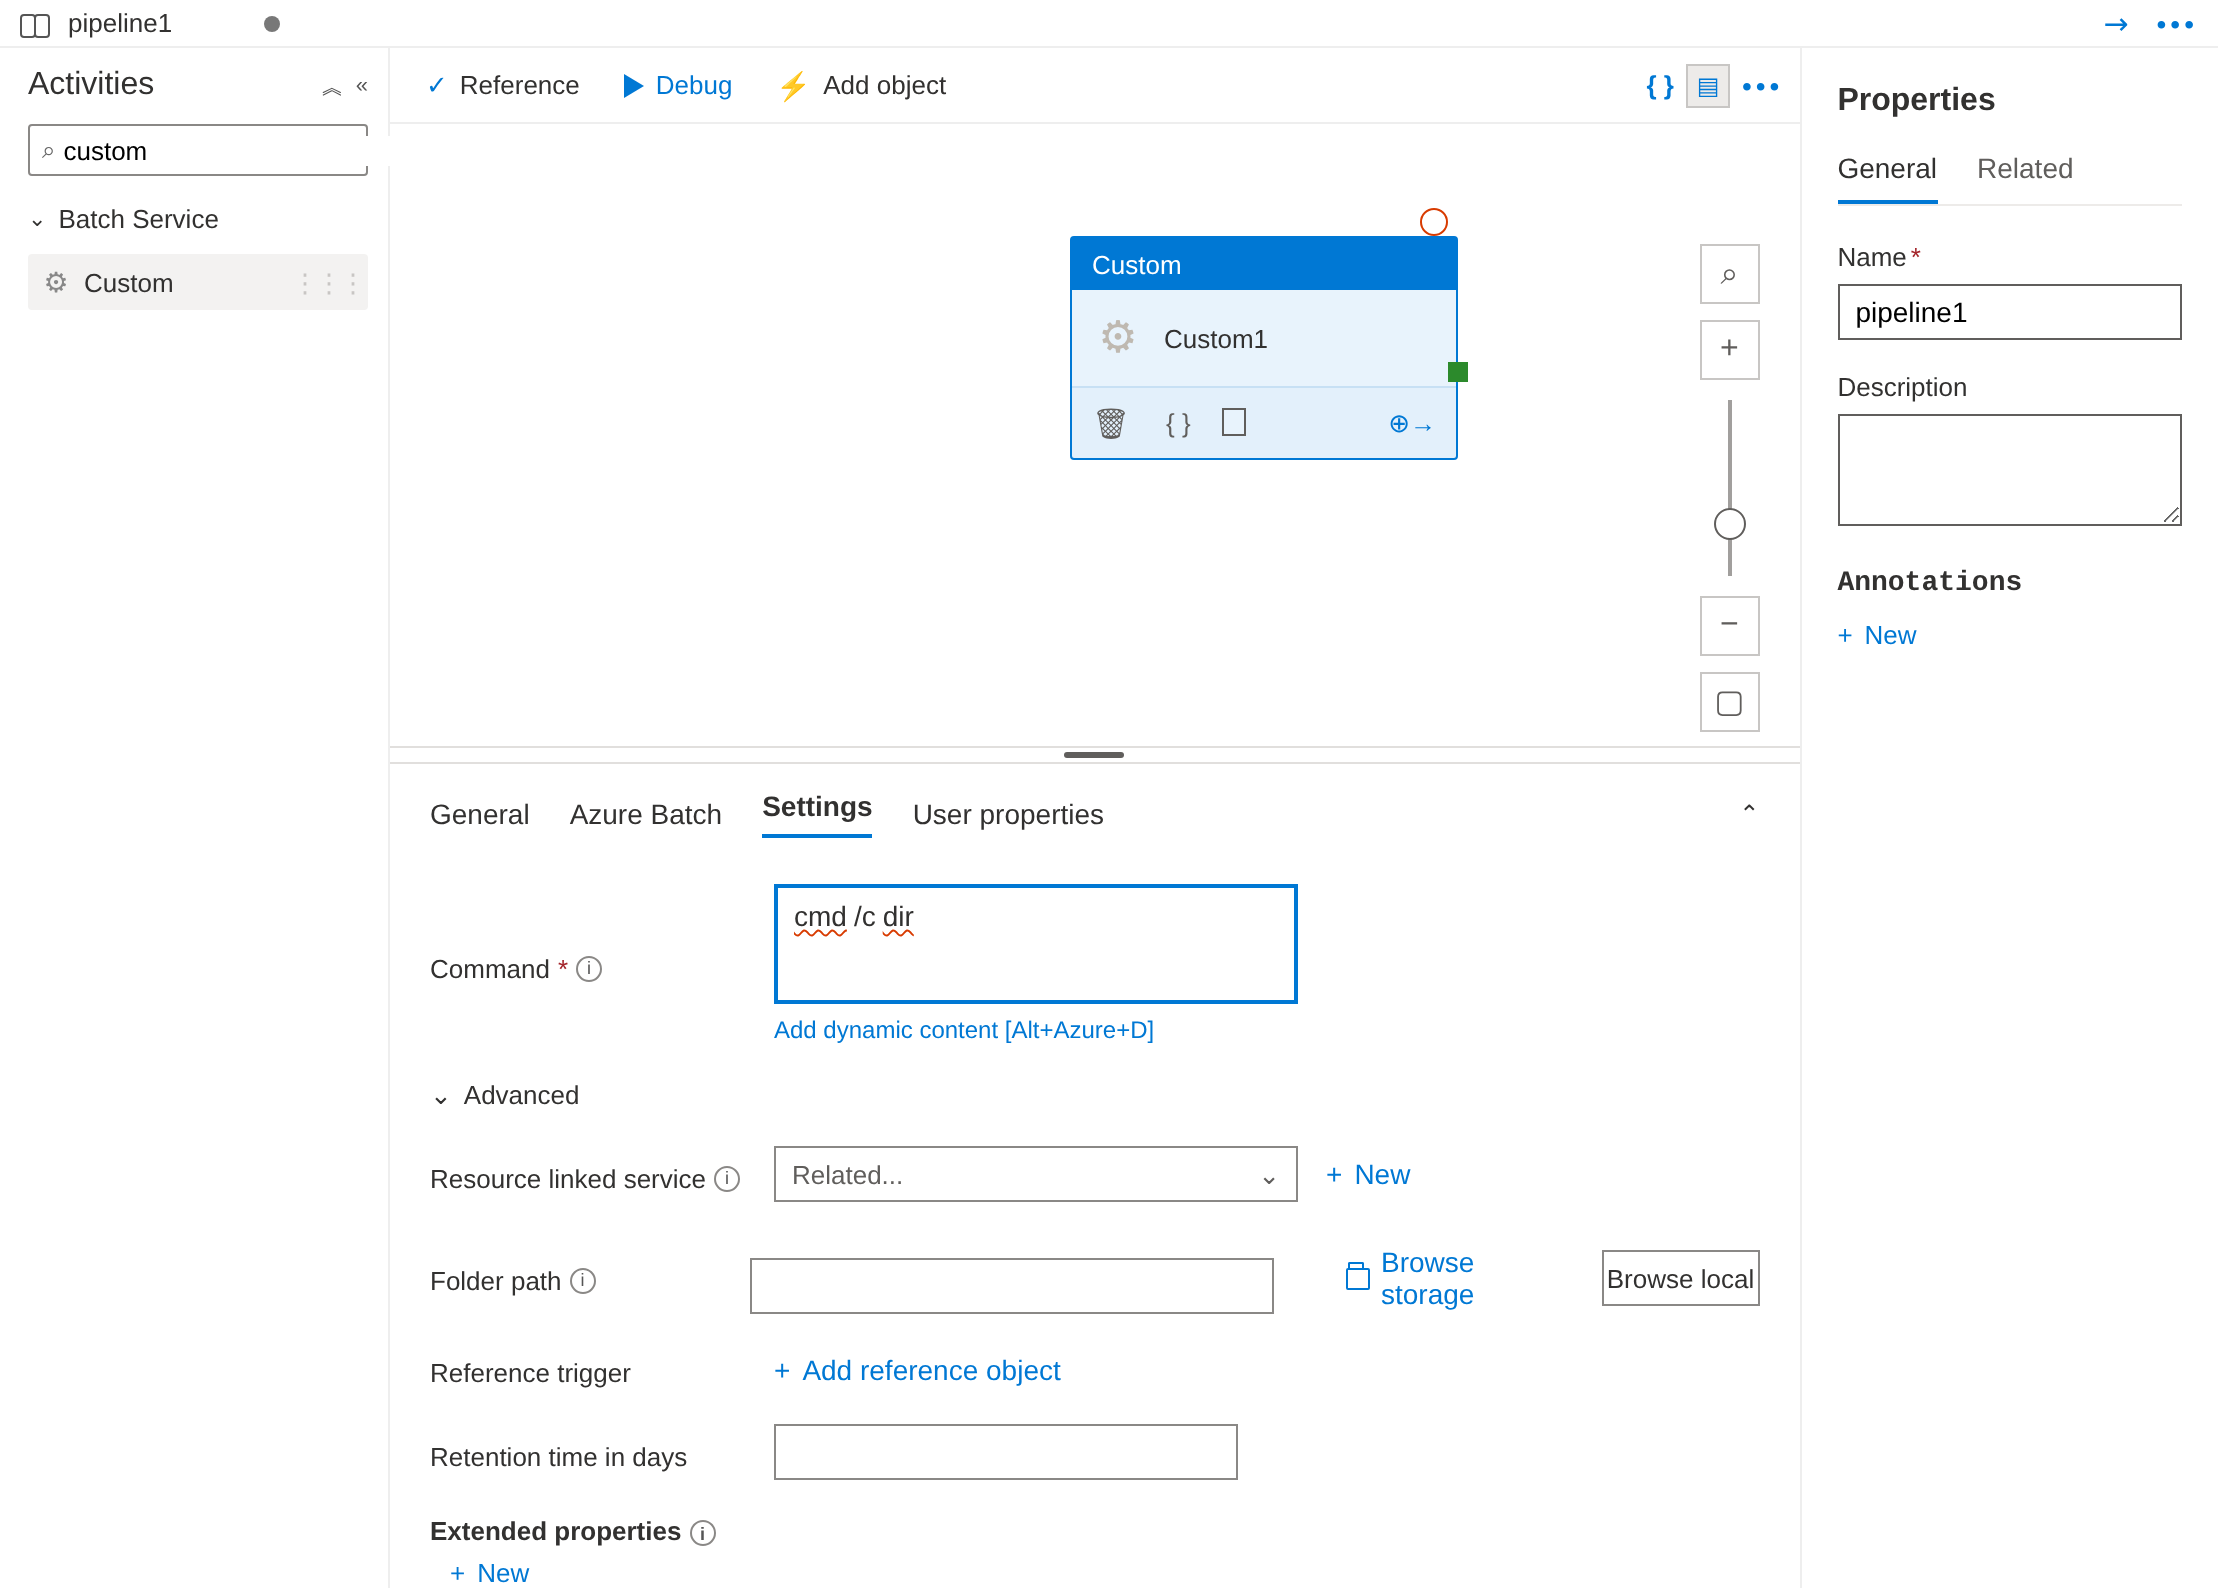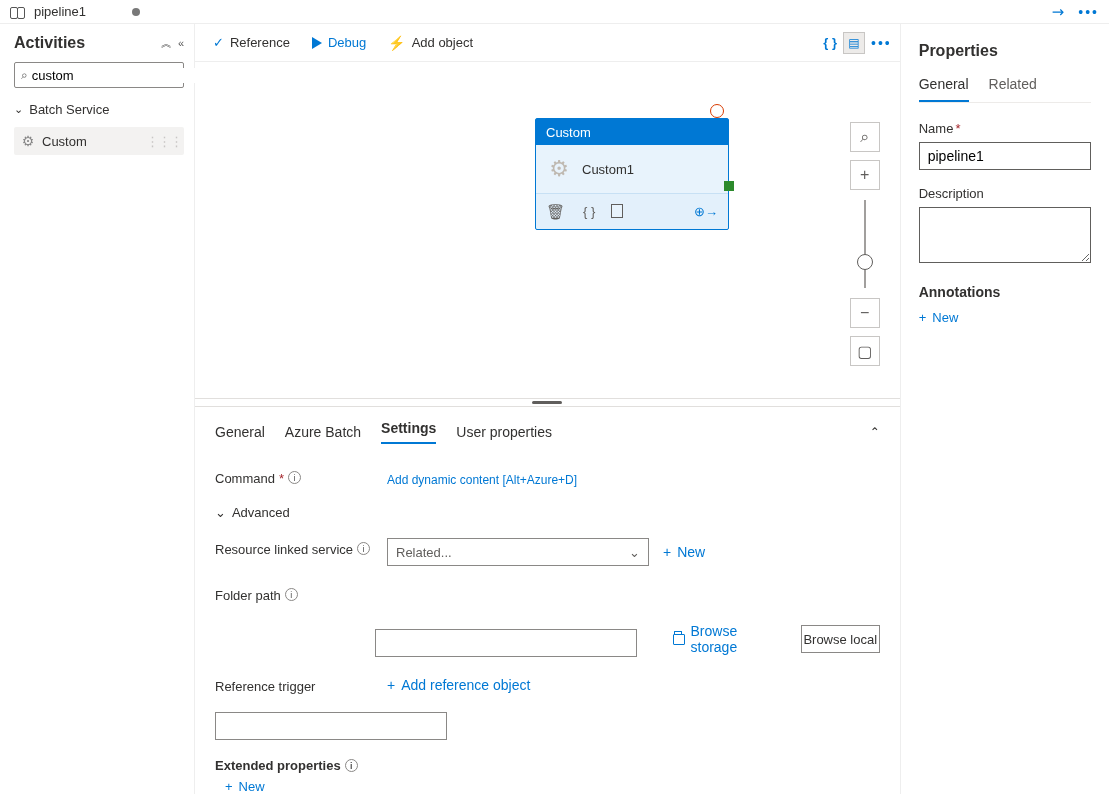--- a/index.html
+++ b/index.html
@@ -11,21 +11,21 @@
 .tab-icon-box:after { left: 7px; }
 .tab-name { margin-left: 8px; font-size: 13px; }
 .tab-dot { width: 8px; height: 8px; background: #787878; border-radius: 50%; margin-left: 46px; }
 .top-right { margin-left: auto; display: flex; gap: 14px; align-items: center; }
 .expand-arrow { color: #0078d4; font-size: 15px; transform: rotate(45deg); display: inline-block; }
 .dots { color: #0078d4; letter-spacing: 2px; font-size: 14px; }
 .root { display: flex; height: calc(100% - 24px); }
 
 .sidebar { width: 195px; border-right: 1px solid #eee; padding: 10px 10px 0 14px; }
 .sb-head { display: flex; align-items: center; }
-.sb-title { font-size: 16px; font-weight: 700; flex: 1; }
+.sb-title { font-size: 16px; font-weight: 400; flex: 1; }
 .sb-dbl { font-size: 11px; color: #555; margin-right: 6px; }
 .sb-collapse { font-size: 11px; color: #555; }
 .search-box { margin-top: 10px; border: 1px solid #8a8886; border-radius: 2px; height: 26px; display: flex; align-items: center; padding: 0 6px; }
 .search-icon { color: #666; font-size: 12px; margin-right: 4px; }
 .search-input { border: none; outline: none; flex: 1; font-size: 13px; }
 .sb-group { margin-top: 14px; display: flex; align-items: center; font-size: 13px; cursor: default; }
 .sb-group .chev { margin-right: 6px; font-size: 11px; }
 .sb-item { margin-top: 10px; height: 28px; display: flex; align-items: center; background: #f3f2f1; border-radius: 2px; padding: 0 2px 0 6px; }
 .gear { width: 16px; height: 16px; display: inline-flex; align-items: center; justify-content: center; color: #888; font-size: 14px; margin-right: 6px; }
 .drag-handle { margin-left: auto; color: #c8c6c4; font-size: 13px; letter-spacing: -1px; }
@@ -57,44 +57,44 @@
 .slider-thumb { position: absolute; top: 54px; left: -7px; width: 16px; height: 16px; border: 1.5px solid #605e5c; border-radius: 50%; background: #fff; }
 
 .drag-nub { height: 8px; display: flex; justify-content: center; align-items: center; border-top: 1px solid #e1dfdd; }
 .drag-nub div { width: 30px; height: 3px; background: #605e5c; border-radius: 2px; }
 .bottom { border-top: 1px solid #e1dfdd; padding: 8px 20px 0 20px; }
 .btabs { display: flex; align-items: center; gap: 20px; height: 34px; }
 .btab { font-size: 14px; color: #323130; }
 .btab.active { font-weight: 600; border-bottom: 2px solid #0078d4; padding-bottom: 6px; }
 .btabs .chev-up { margin-left: auto; font-size: 12px; }
 .form-row { display: flex; margin-top: 18px; }
-.form-label { width: 172px; padding-top: 4px; font-size: 13px; display: flex; align-items: flex-start; gap: 4px; }
+.form-label { width: 172px; padding-top: 4px; font-size: 13px; display: flex; align-items: center; gap: 4px; }
 .req { color: #a4262c; }
 .info-ic { width: 13px; height: 13px; border: 1px solid #8a8886; border-radius: 50%; font-size: 9px; display: inline-flex; align-items: center; justify-content: center; color: #555; }
 .cmd-box { width: 262px; height: 60px; border: 2px solid #0078d4; resize: both; padding: 6px 8px; font-family: "Segoe UI"; font-size: 14px; outline: none; }
 .cmd-box .squig { text-decoration: underline wavy #d83b01; text-decoration-thickness: 1px; }
 .dyn-link { color: #0078d4; font-size: 12px; margin-top: 6px; display: inline-block; }
 .adv-row { margin: 18px 0 10px 0; display: flex; align-items: center; gap: 6px; font-size: 13px; }
 .select-box { width: 262px; height: 28px; border: 1px solid #8a8886; background: #fff; display: flex; align-items: center; padding: 0 8px; color: #605e5c; justify-content: space-between; font-size: 13px; }
 .add-link { color: #0078d4; display: flex; align-items: center; gap: 6px; font-size: 14px; margin-left: 14px; }
 .text-input { width: 262px; height: 28px; border: 1px solid #8a8886; background: #fff; padding: 0 6px; font-size: 13px; outline: none; }
 .browse-item { display: flex; align-items: center; gap: 6px; color: #0078d4; font-size: 14px; }
 .browse-btn { width: 96px; height: 28px; border: 1px solid #8a8886; background: #fff; display: flex; align-items: center; justify-content: center; font-size: 13px; }
-.section-title { font-size: 13px; font-weight: 600; margin-top: 18px; display: flex; align-items: center; gap: 4px; }
+.section-title { font-size: 13px; font-weight: 600; margin-top: 18px; display: flex; align-items: flex-end; gap: 4px; }
 .new-link { color: #0078d4; display: flex; align-items: center; gap: 6px; font-size: 13px; margin: 6px 0 0 10px; }
 
 .props { width: 294px; padding: 18px 18px 0 18px; }
 .props h3 { font-size: 16px; font-weight: 600; margin-bottom: 16px; }
 .ptabs { display: flex; gap: 20px; border-bottom: 1px solid #edebe9; margin-bottom: 18px; }
 .ptab { font-size: 14px; padding-bottom: 8px; color: #605e5c; }
 .ptab.active { color: #323130; border-bottom: 2px solid #0078d4; }
 .plabel { font-size: 13px; margin-bottom: 6px; display: flex; gap: 2px; }
 .pinput { width: 100%; height: 28px; border: 1px solid #605e5c; padding: 0 8px; font-size: 14px; margin-bottom: 16px; outline: none; }
 .ptextarea { width: 100%; height: 56px; border: 1px solid #605e5c; resize: both; margin-bottom: 18px; outline: none; }
-.p-sect { font-size: 14px; font-weight: 600; margin-bottom: 10px; }
+.p-sect { font-size: 14px; font-weight: 600; margin-bottom: 10px; font-family: Liberation Mono, monospace; }
 .folder-ic { display: inline-block; width: 14px; height: 11px; border: 1.5px solid #0078d4; border-radius: 1px; position: relative; }
 .folder-ic:before { content: ''; position: absolute; top: -4px; left: 0; width: 6px; height: 3px; border: 1.5px solid #0078d4; border-bottom: none; border-radius: 1px 1px 0 0; }
 .copy-ic { display: inline-block; width: 10px; height: 12px; border: 1.2px solid #605e5c; position: relative; }
 .copy-ic:before { content: ''; position: absolute; left: -3px; top: -3px; width: 10px; height: 12px; border: 1.2px solid #605e5c; background: #e8f3fc; }
 .trash-ic { font-size: 15px; }
 </style>
 </head>
 <body>
 
 <div class="top-strip">
@@ -193,20 +193,21 @@
         <span class="chev-up">⌃</span>
       </div>
 
       <div class="form-row">
         <div class="form-label">
           <span>Command</span>
           <span class="req">*</span>
           <span class="info-ic">i</span>
         </div>
         <div>
+          <div class="cmd-box" contenteditable="true" style=""><span class="squig">cmd</span> <span>/c</span> <span class="squig">dir</span></div>
           <a class="dyn-link">Add dynamic content [Alt+Azure+D]</a>
         </div>
       </div>
 
       <div class="adv-row">
         <span>⌄</span>
         <span>Advanced</span>
       </div>
 
       <div class="form-row">
@@ -224,21 +225,21 @@
             <span>New</span>
           </a>
         </div>
       </div>
 
       <div class="form-row">
         <div class="form-label">
           <span>Folder path</span>
           <span class="info-ic">i</span>
         </div>
-        <div style="display:flex;align-items:flex-start;gap:36px;margin-top:35px;">
+        <div style="display:flex;align-items:flex-start;gap:36px;">
           <div style="display:flex;flex-direction:column;">
             <div style="height:10px;"></div>
             <input class="text-input" style="">
           </div>
           <div style="display:flex;align-items:center;gap:32px;padding-top:4px;">
             <div class="browse-item">
               <span class="folder-ic"></span>
               <span>Browse storage</span>
             </div>
             <div class="browse-btn">Browse local</div>
@@ -250,20 +251,23 @@
         <div class="form-label">
           <span>Reference trigger</span>
         </div>
         <a class="add-link" style="margin-left:0;">
           <span>+</span>
           <span>Add reference object</span>
         </a>
       </div>
 
       <div class="form-row">
+        <div class="form-label">
+          <span>Retention time in days</span>
+        </div>
         <input class="text-input" style="width: 232px;">
       </div>
 
       <div class="section-title">
         <span>Extended properties</span>
         <span class="info-ic">i</span>
       </div>
       <a class="new-link">
         <span>+</span>
         <span>New</span>

